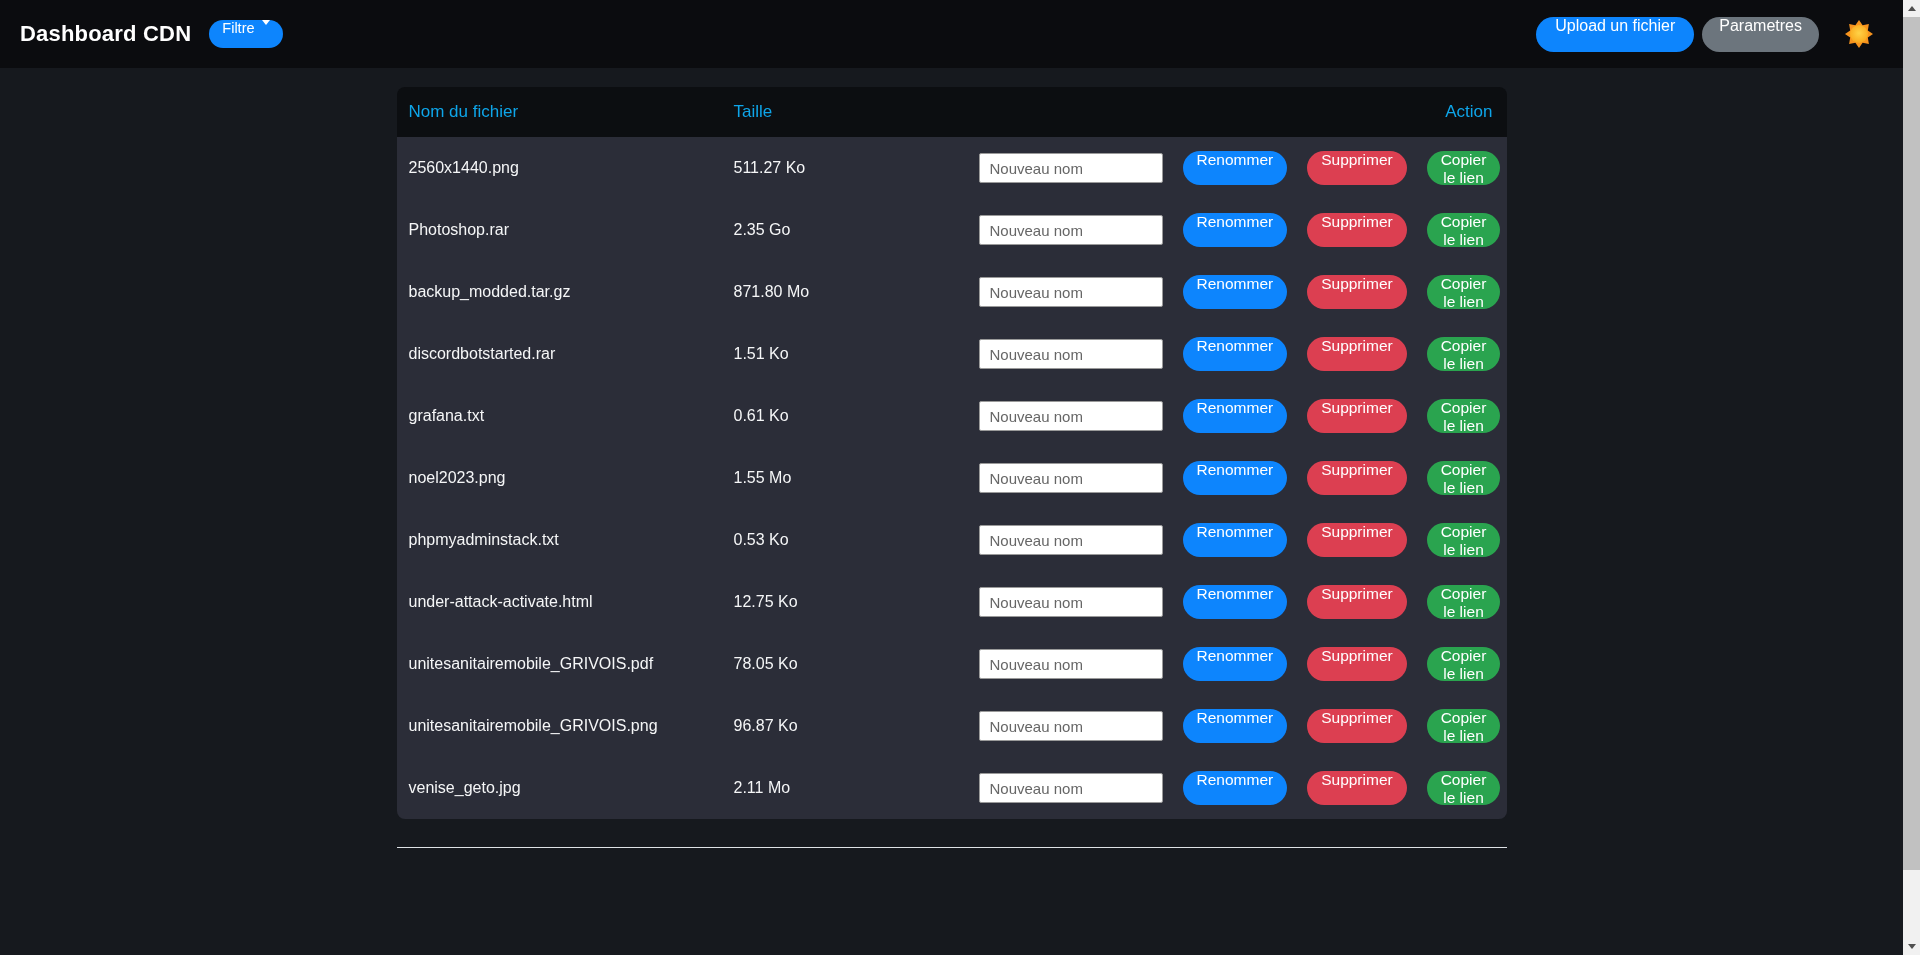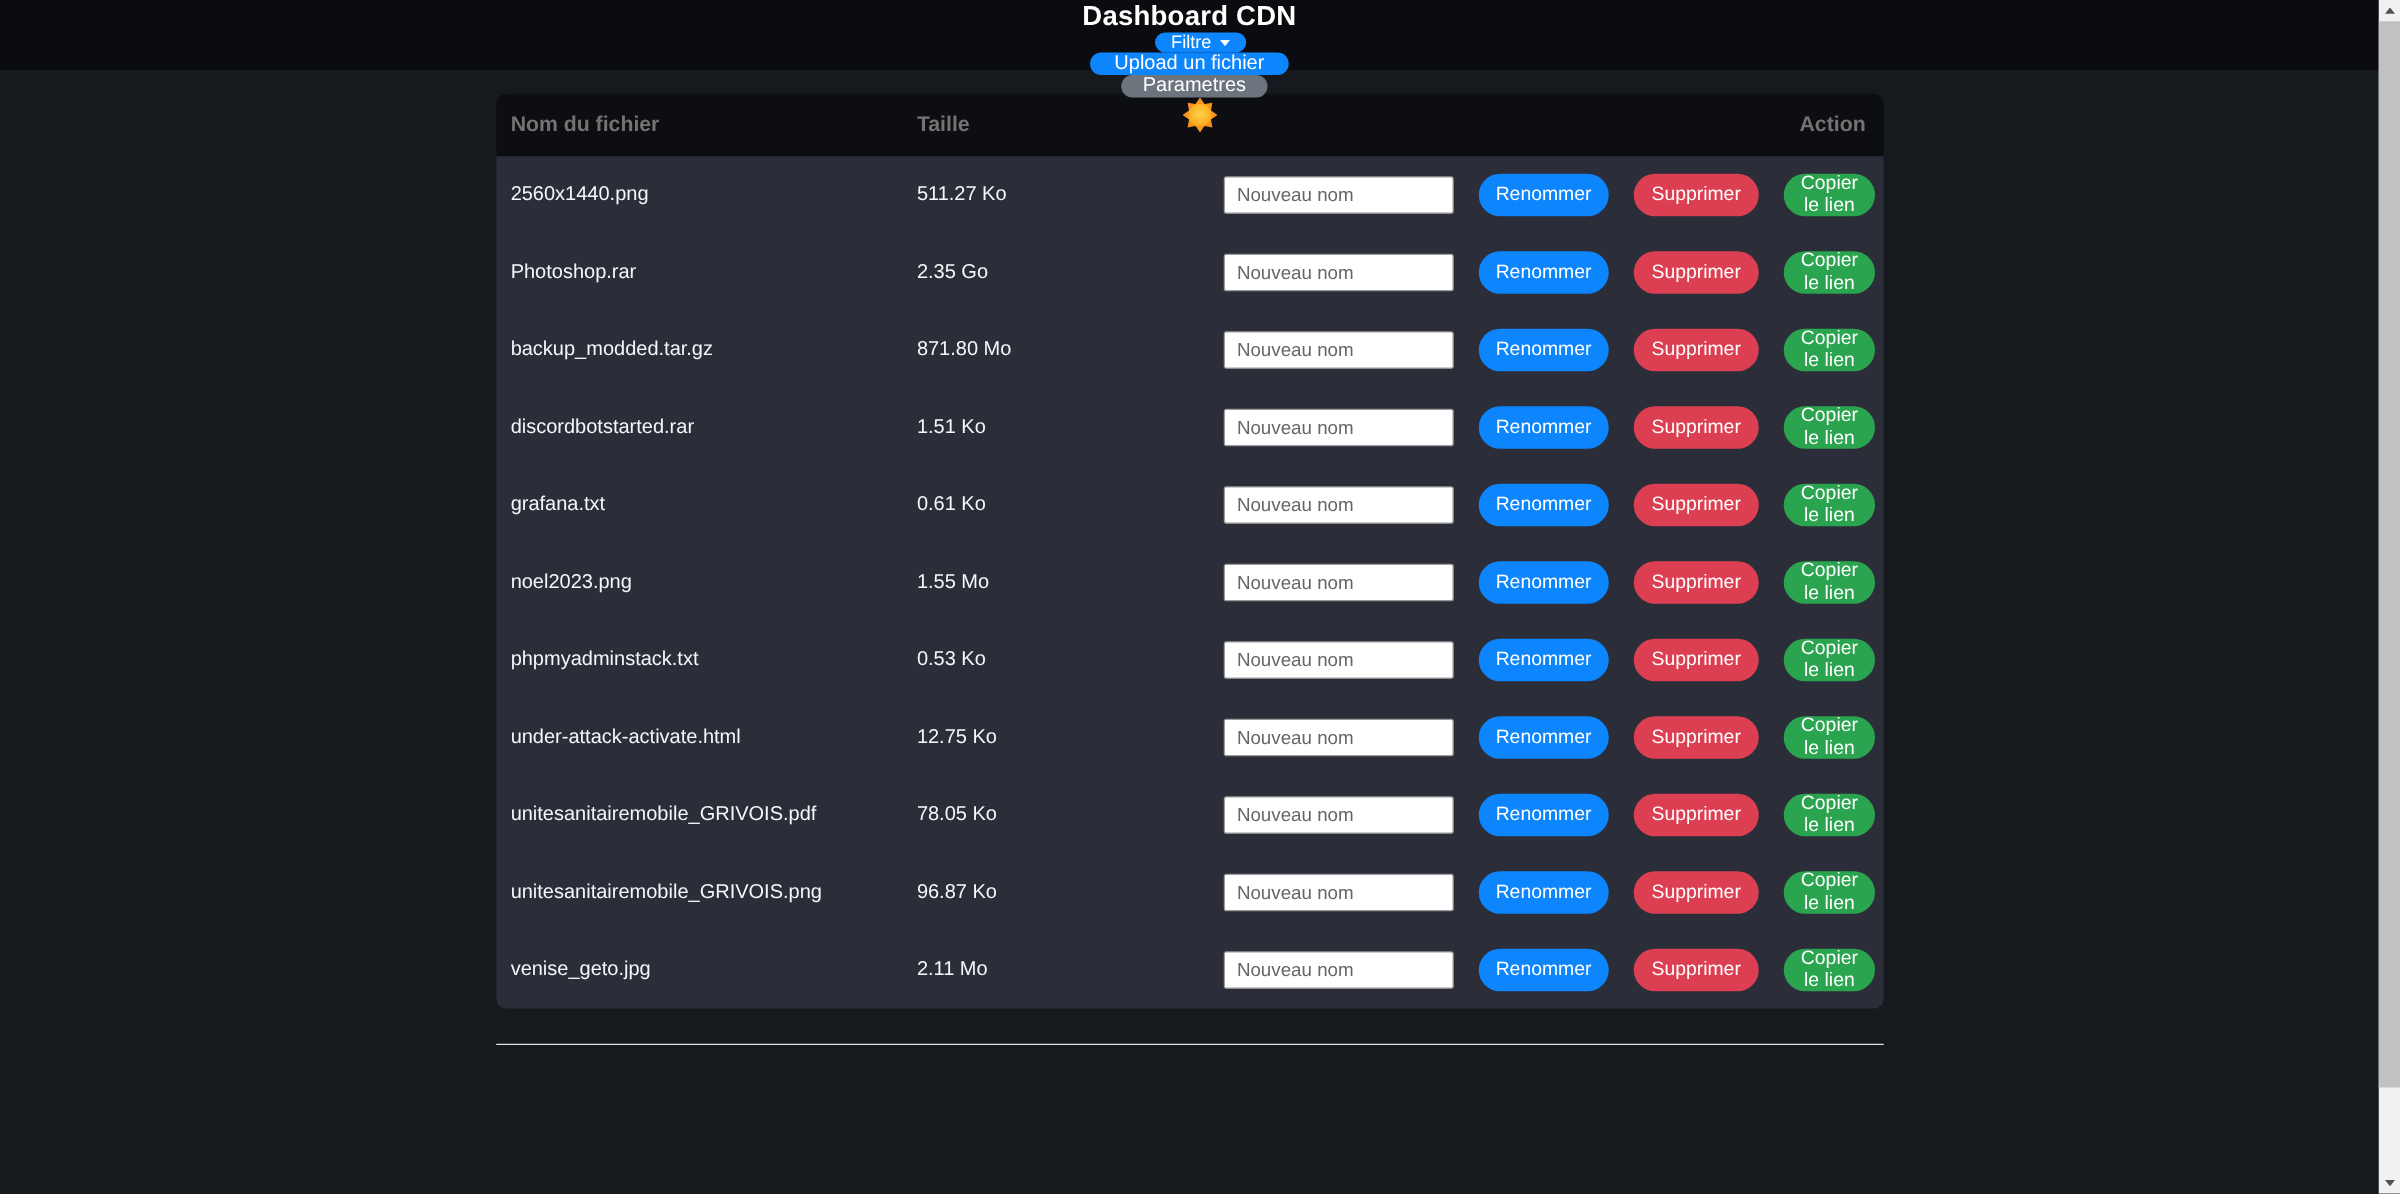--- a/index.html
+++ b/index.html
@@ -18,28 +18,27 @@
     --primary:#0d85fd;
     --danger:#dc3f51;
     --success:#2aa44f;
     --secondary:#6c757d;
     --muted:#82878d;
   }
   .page { width:1903px; height:955px; }
 
   
   .navbar {
-    height:56px; width:1903px;
+    height:68px; width:1903px;
     background:var(--navbar-bg);
     display:flex; align-items:center;
     padding:0 20px;
-    flex-direction:column;
   }
   .brand { color:#fff; font-size:22px; font-weight:600; letter-spacing:.2px; }
-  .btn { border:none; color:#fff; cursor:pointer; font-family:inherit; display:inline-flex; align-items:center; justify-content:center; }
+  .btn { border:none; color:#fff; cursor:pointer; font-family:inherit; display:inline-flex; justify-content:center; }
   .btn-filter {
     margin-left:18px;
     background:var(--primary);
     border-radius:15px;
     height:28px; padding:0 13px;
     font-size:14.5px;
   }
   .caret {
     display:inline-block; width:0; height:0; margin-left:7px;
     border-left:4.5px solid transparent; border-right:4.5px solid transparent;
@@ -56,21 +55,21 @@
     margin-left:8px;
   }
   .theme-toggle { margin-left:26px; margin-right:10px; background:none; border:none; cursor:pointer; display:flex; align-items:center; }
 
   
   .content { width:1110px; margin:19px auto 0; }
   .file-table { border-radius:8px; overflow:hidden; }
   .thead {
     display:grid; grid-template-columns:337px 245px 1fr;
     background:var(--thead-bg); height:50px; align-items:center;
-    color:#737373; font-weight:bold; font-size:17px;
+    color:#0ea5e9; font-weight:normal; font-size:17px;
   }
   .th-name { padding-left:12px; }
   .th-action { text-align:right; padding-right:14px; }
   .tbody { background:var(--tbody-bg); }
   .file-row {
     display:grid; grid-template-columns:337px 245px 1fr;
     height:62px; align-items:center;
     color:#f5f6f7; font-size:16px;
   }
   .cell-name { padding-left:12px; white-space:nowrap; }

